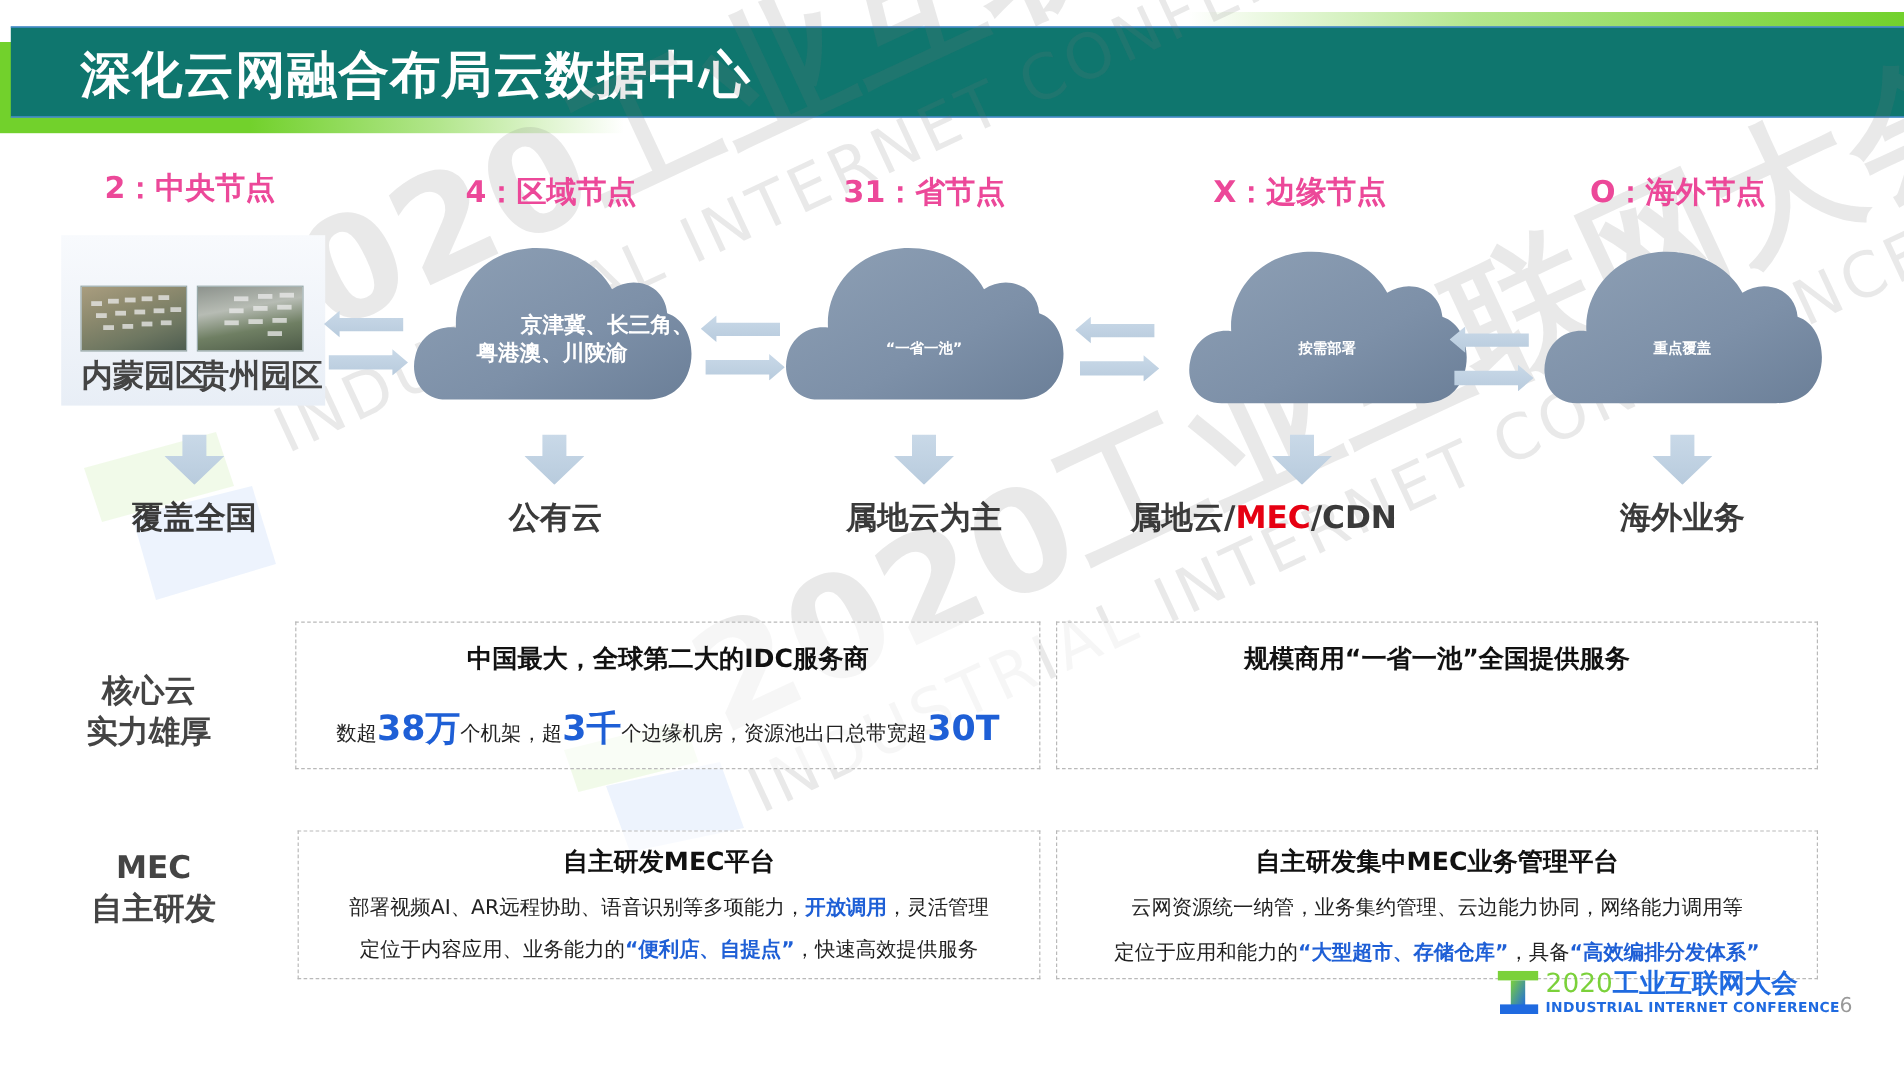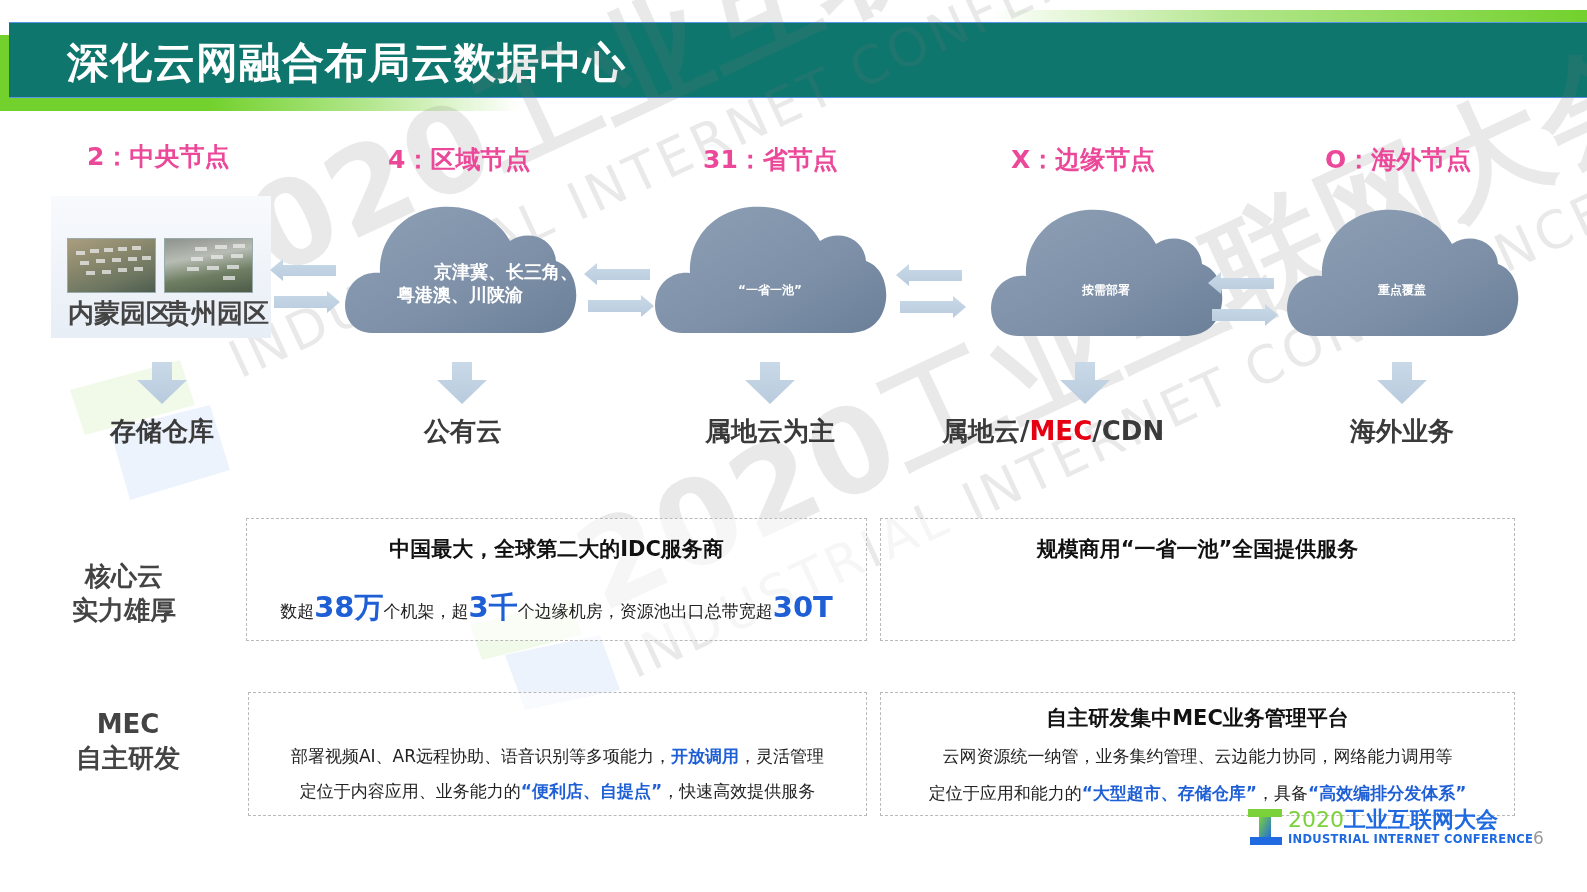--- a/index.html
+++ b/index.html
@@ -204,21 +204,21 @@
 <svg class="varrow" style="left:745px;top:362px;" viewBox="0 0 50 42">
   <polygon points="15,0 35,0 35,18 50,18 25,42 0,18 15,18" fill="url(#arrowGrad)"></polygon>
 </svg>
 <svg class="varrow" style="left:1060px;top:362px;" viewBox="0 0 50 42">
   <polygon points="15,0 35,0 35,18 50,18 25,42 0,18 15,18" fill="url(#arrowGrad)"></polygon>
 </svg>
 <svg class="varrow" style="left:1377px;top:362px;" viewBox="0 0 50 42">
   <polygon points="15,0 35,0 35,18 50,18 25,42 0,18 15,18" fill="url(#arrowGrad)"></polygon>
 </svg>
 
-<div class="outcome" style="left:110px;">存储仓库</div>
+<div class="outcome" style="left:110px;">覆盖全国</div>
 <div class="outcome" style="left:424px;">公有云</div>
 <div class="outcome" style="left:705px;">属地云为主</div>
 <div class="outcome" style="left:942px;">
   <span>属地云/</span><span class="red">MEC</span><span>/CDN</span>
 </div>
 <div class="outcome" style="left:1350px;">海外业务</div>
 
 <div class="side-label" style="left:72px;top:559px;">
   <div>核心云</div>
   <div>实力雄厚</div>
@@ -234,20 +234,21 @@
 <div class="box" style="left:880px;top:518px;width:635px;height:123px;">
   <div class="box-title" style="top:16px;">规模商用“一省一池”全国提供服务</div>
 </div>
 
 <div class="side-label" style="left:76px;top:707px;">
   <div>MEC</div>
   <div>自主研发</div>
 </div>
 
 <div class="box" style="left:248px;top:692px;width:619px;height:124px;">
+  <div class="box-title" style="top:11px;">自主研发MEC平台</div>
   <div class="box-line" style="top:52px;">
     <span>部署视频AI、AR远程协助、语音识别等多项能力，</span><span class="blue">开放调用</span><span>，灵活管理</span>
   </div>
   <div class="box-line" style="top:87px;">
     <span>定位于内容应用、业务能力的</span><span class="blue">“便利店、自提点”</span><span>，快速高效提供服务</span>
   </div>
 </div>
 
 <div class="box" style="left:880px;top:692px;width:635px;height:124px;">
   <div class="box-title" style="top:11px;">自主研发集中MEC业务管理平台</div>

